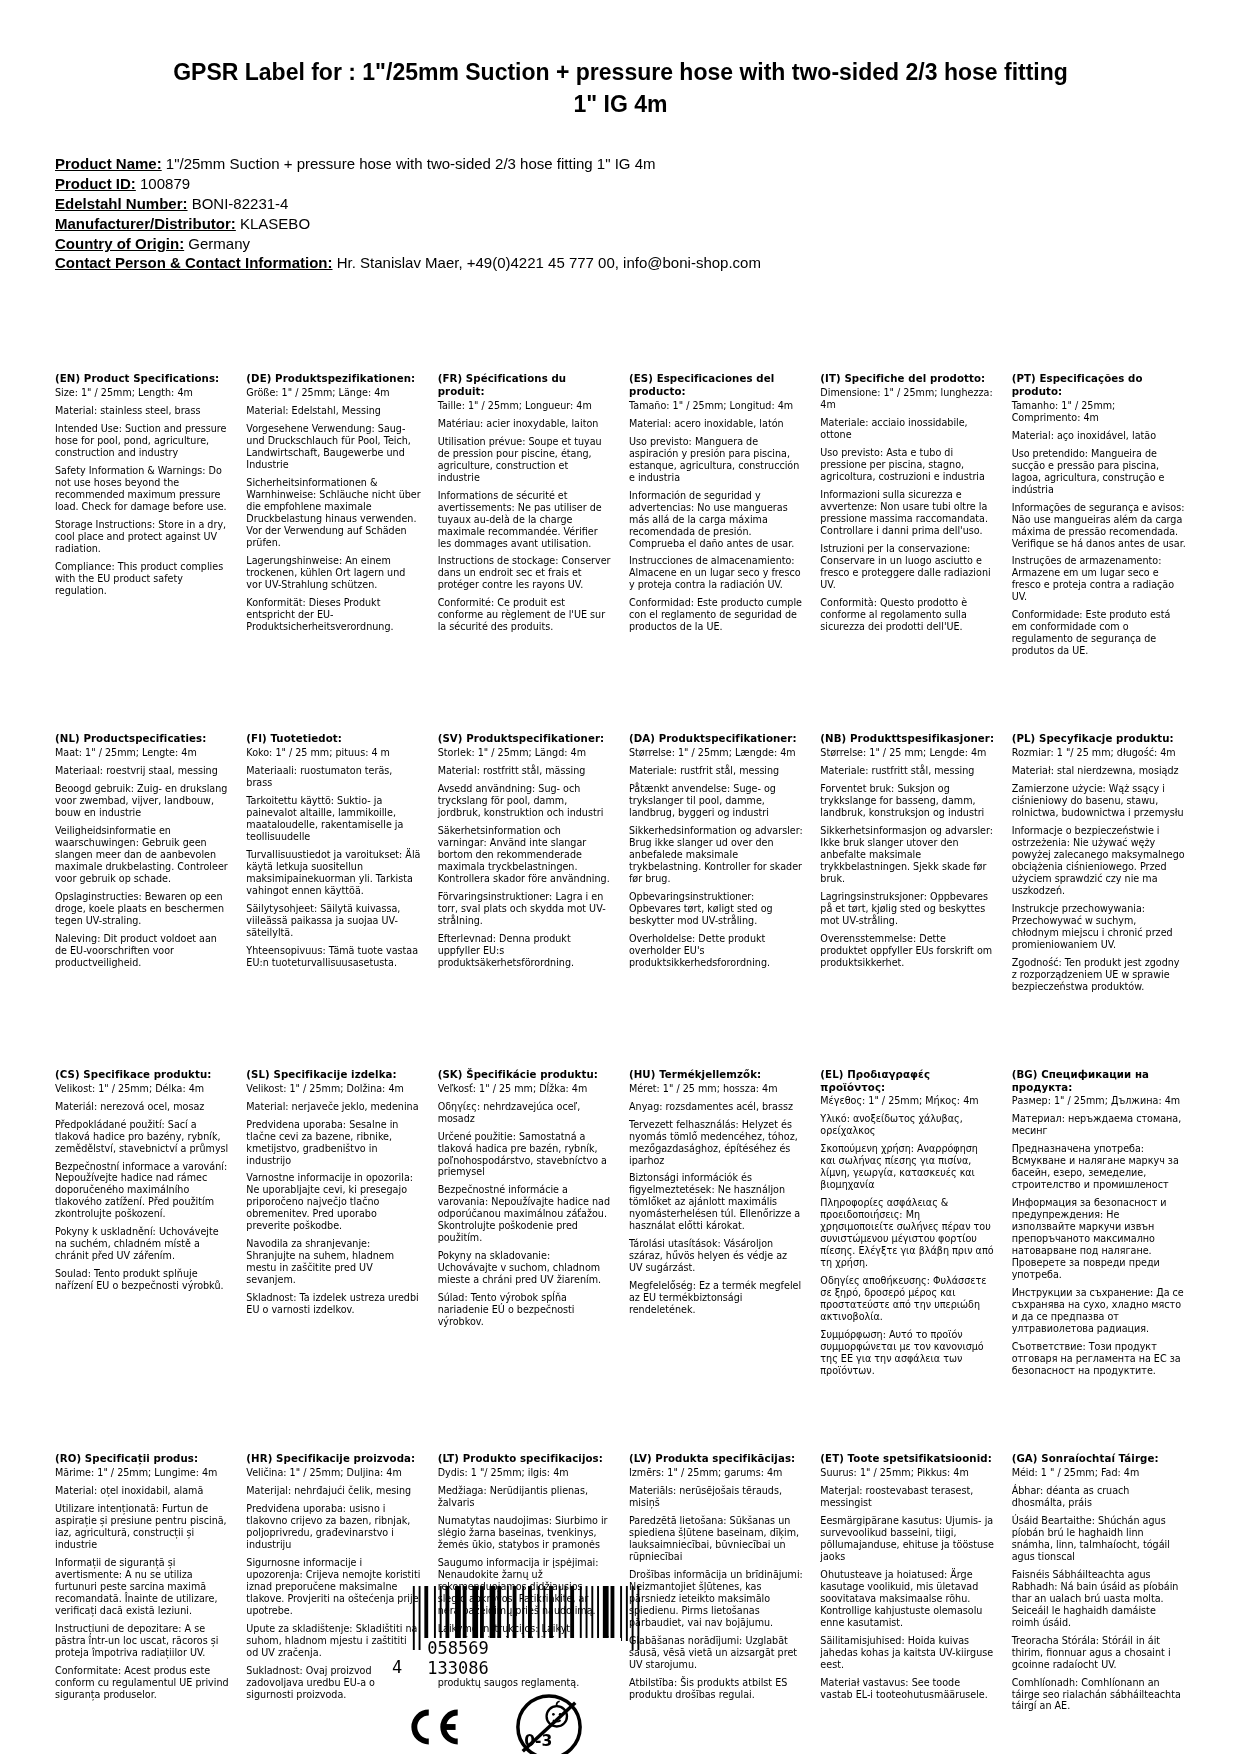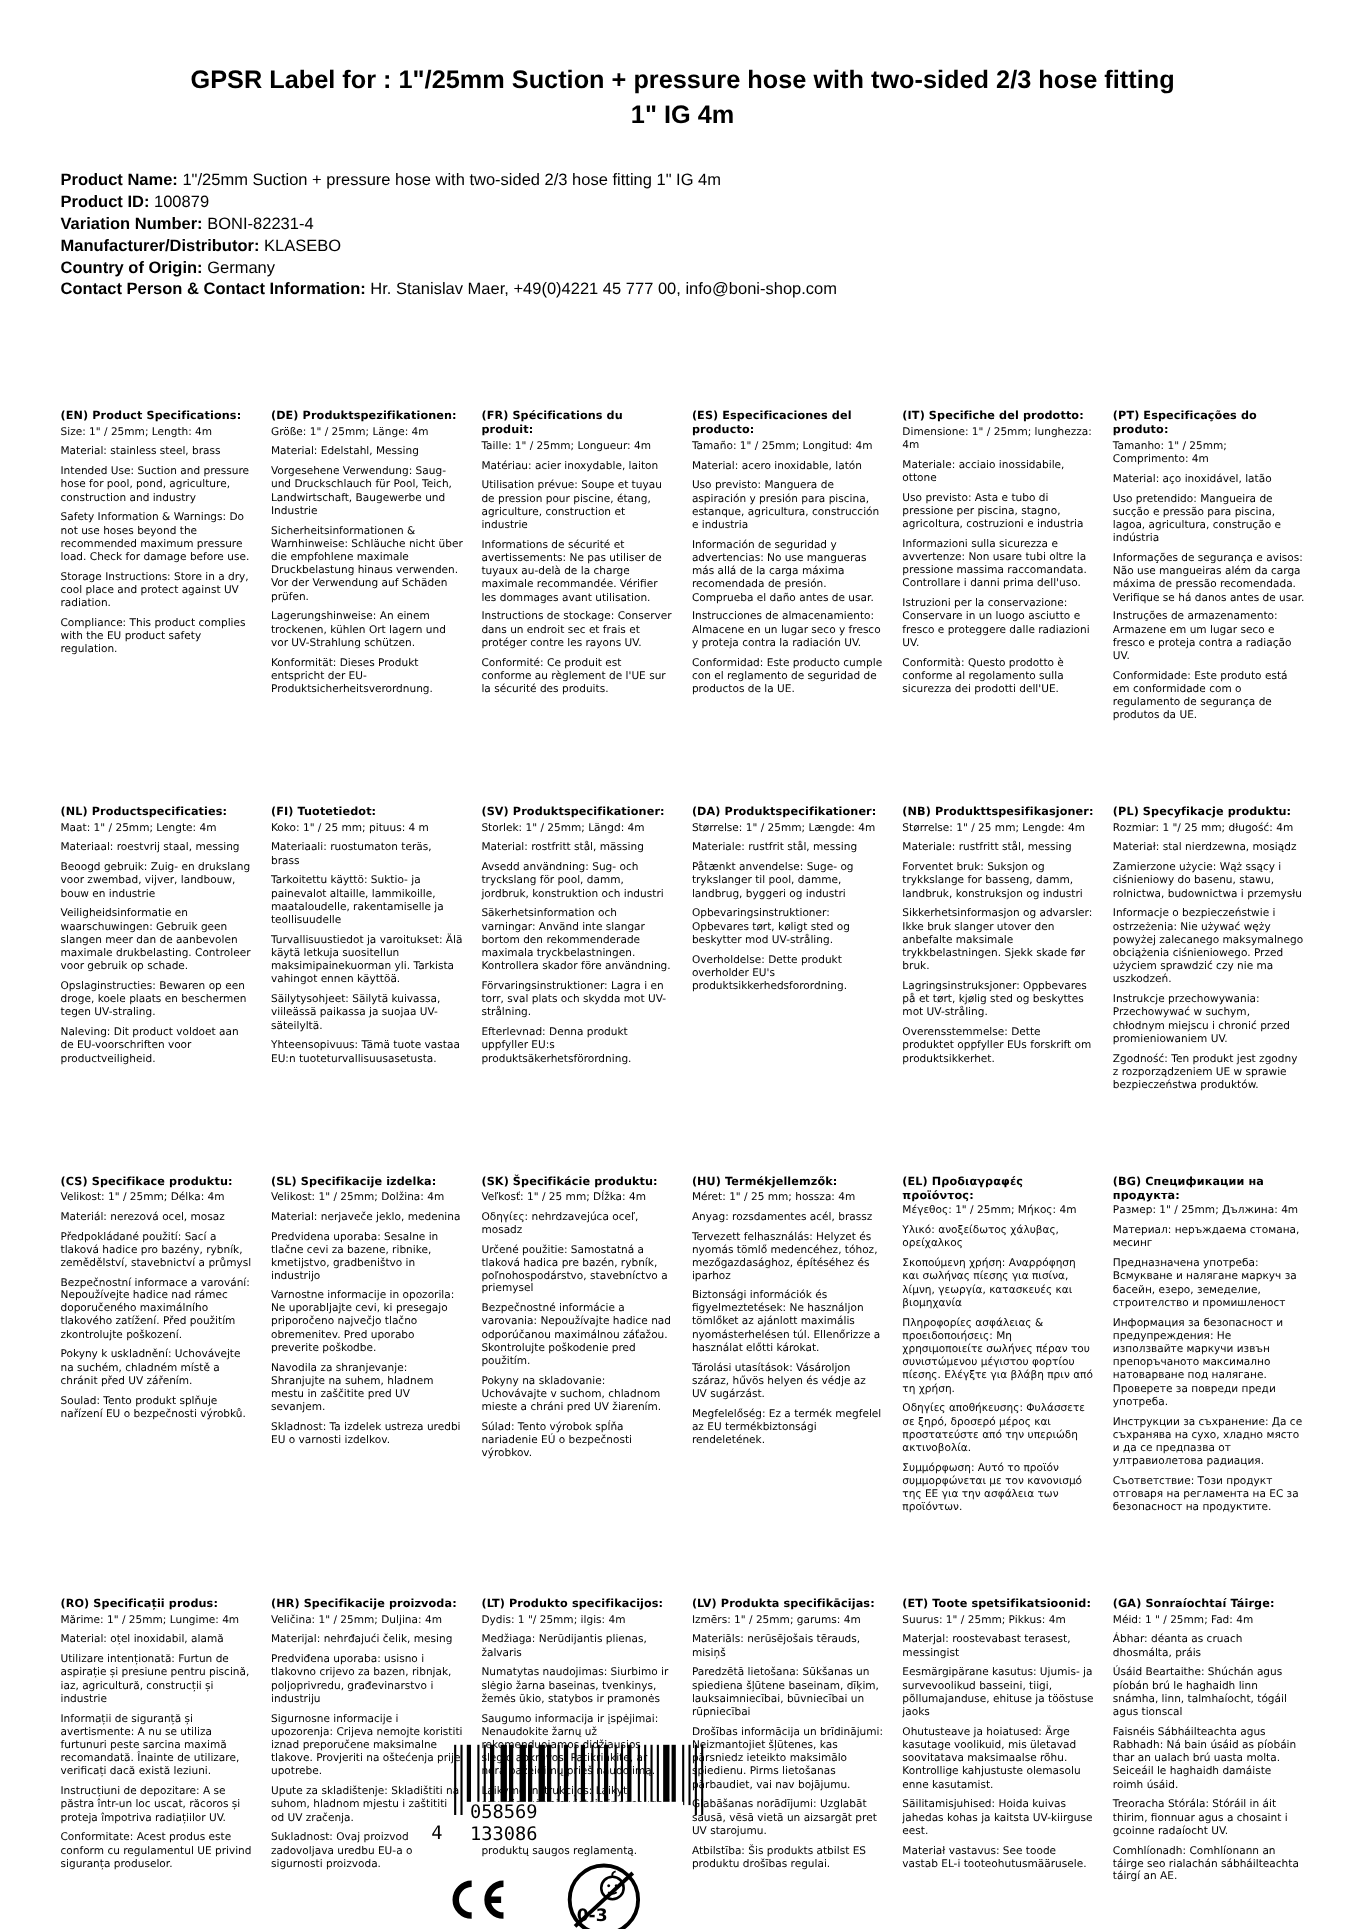--- a/index.html
+++ b/index.html
@@ -2,21 +2,21 @@
 <html><head>
 <meta charset="utf-8">
 <style>
   * { margin:0; padding:0; box-sizing:border-box; }
   html,body { background:#fff; }
   body { width:1241px; font-family:"DejaVu Sans", sans-serif; color:#000; }
   .page { position:relative; width:1241px; height:1754px; overflow:hidden; background:#fff; padding:50px 55px 0 55px; }
   .title { font-family:"Liberation Sans", sans-serif; font-size:23px; font-weight:bold; text-align:center; line-height:1.4; max-width:900px; margin:6px auto 0 auto; letter-spacing:0; }
   .product-info { margin-top:34px; font-size:15px; line-height:1.32; font-family:"Liberation Sans", sans-serif; }
   .info-row { white-space:normal; }
-  .info-row b { font-weight:bold; }
+  .info-row b { font-weight:bold;text-decoration:underline; }
   .info-row span { font-weight:normal; }
   .lang-grid { margin-top:58px; display:grid; grid-template-columns:repeat(6, 1fr); column-gap:17px; row-gap:28px; align-items:start; }
   .lang-block { font-size:9.6px; line-height:1.25;margin-top:42px; }
   .lang-block h3 { font-size:10.2px; font-weight:bold; margin-bottom:1px; letter-spacing:0.1px; }
   .lang-block p { margin-bottom:6px; }
   .barcode-area { position:absolute; left:392px; top:1586px; }
   .barcode-row { display:flex; align-items:flex-end; }
   .bc-prefix { font-size:17px; font-family:"DejaVu Sans Mono", monospace; margin-right:7px; padding-bottom:1px; }
   .bc-wrap { display:flex; flex-direction:column; }
   .bc-bars { width:238px; height:64px; display:block; }
@@ -36,21 +36,21 @@
   <div class="product-info">
   <div class="info-row">
     <b>Product Name:</b><span>&nbsp;1"/25mm Suction + pressure hose with two-sided 2/3 hose fitting 1" IG 4m</span>
   </div>
 
   <div class="info-row">
     <b>Product ID:</b><span>&nbsp;100879</span>
   </div>
 
   <div class="info-row">
-    <b>Variation Number:</b><span>&nbsp;BONI-82231-4</span>
+    <b>Edelstahl Number:</b><span>&nbsp;BONI-82231-4</span>
   </div>
 
   <div class="info-row">
     <b>Manufacturer/Distributor:</b><span>&nbsp;KLASEBO</span>
   </div>
 
   <div class="info-row">
     <b>Country of Origin:</b><span>&nbsp;Germany</span>
   </div>
 
@@ -167,20 +167,21 @@
           <p>Efterlevnad: Denna produkt uppfyller EU:s produktsäkerhetsförordning.</p>
         </div>
   </div>
 
   <div class="lang-block">
     <h3>(DA) Produktspecifikationer:</h3>
     <div>
           <p>Størrelse: 1" / 25mm; Længde: 4m</p>
           <p>Materiale: rustfrit stål, messing</p>
           <p>Påtænkt anvendelse: Suge- og trykslanger til pool, damme, landbrug, byggeri og industri</p>
+          <p>Sikkerhedsinformation og advarsler: Brug ikke slanger ud over den anbefalede maksimale trykbelastning. Kontroller for skader før brug.</p>
           <p>Opbevaringsinstruktioner: Opbevares tørt, køligt sted og beskytter mod UV-stråling.</p>
           <p>Overholdelse: Dette produkt overholder EU's produktsikkerhedsforordning.</p>
         </div>
   </div>
 
   <div class="lang-block">
     <h3>(NB) Produkttspesifikasjoner:</h3>
     <div>
           <p>Størrelse: 1" / 25 mm; Lengde: 4m</p>
           <p>Materiale: rustfritt stål, messing</p>

